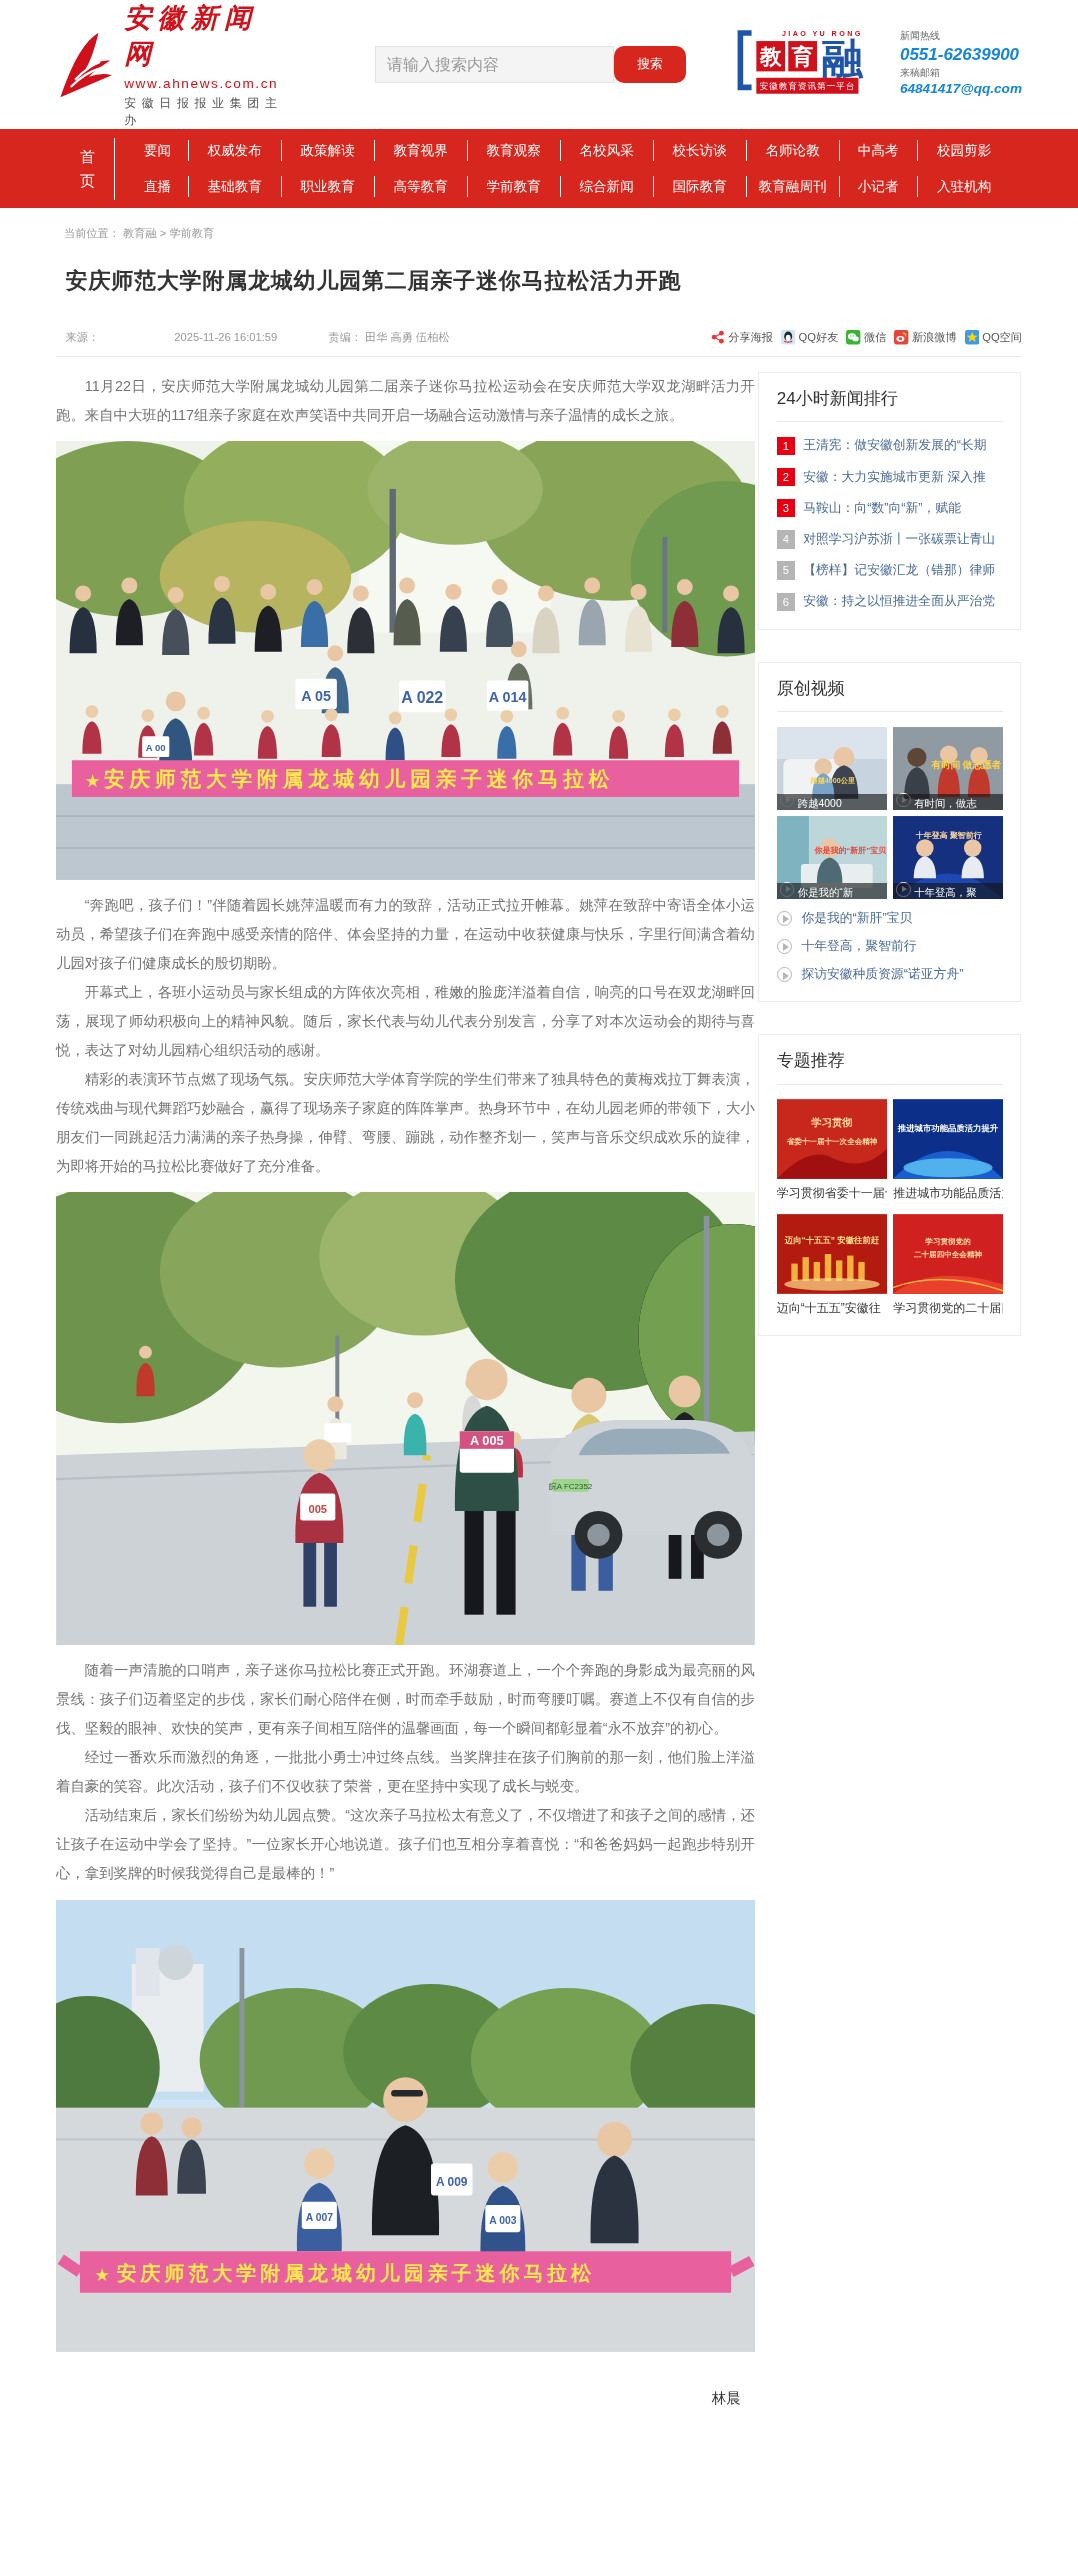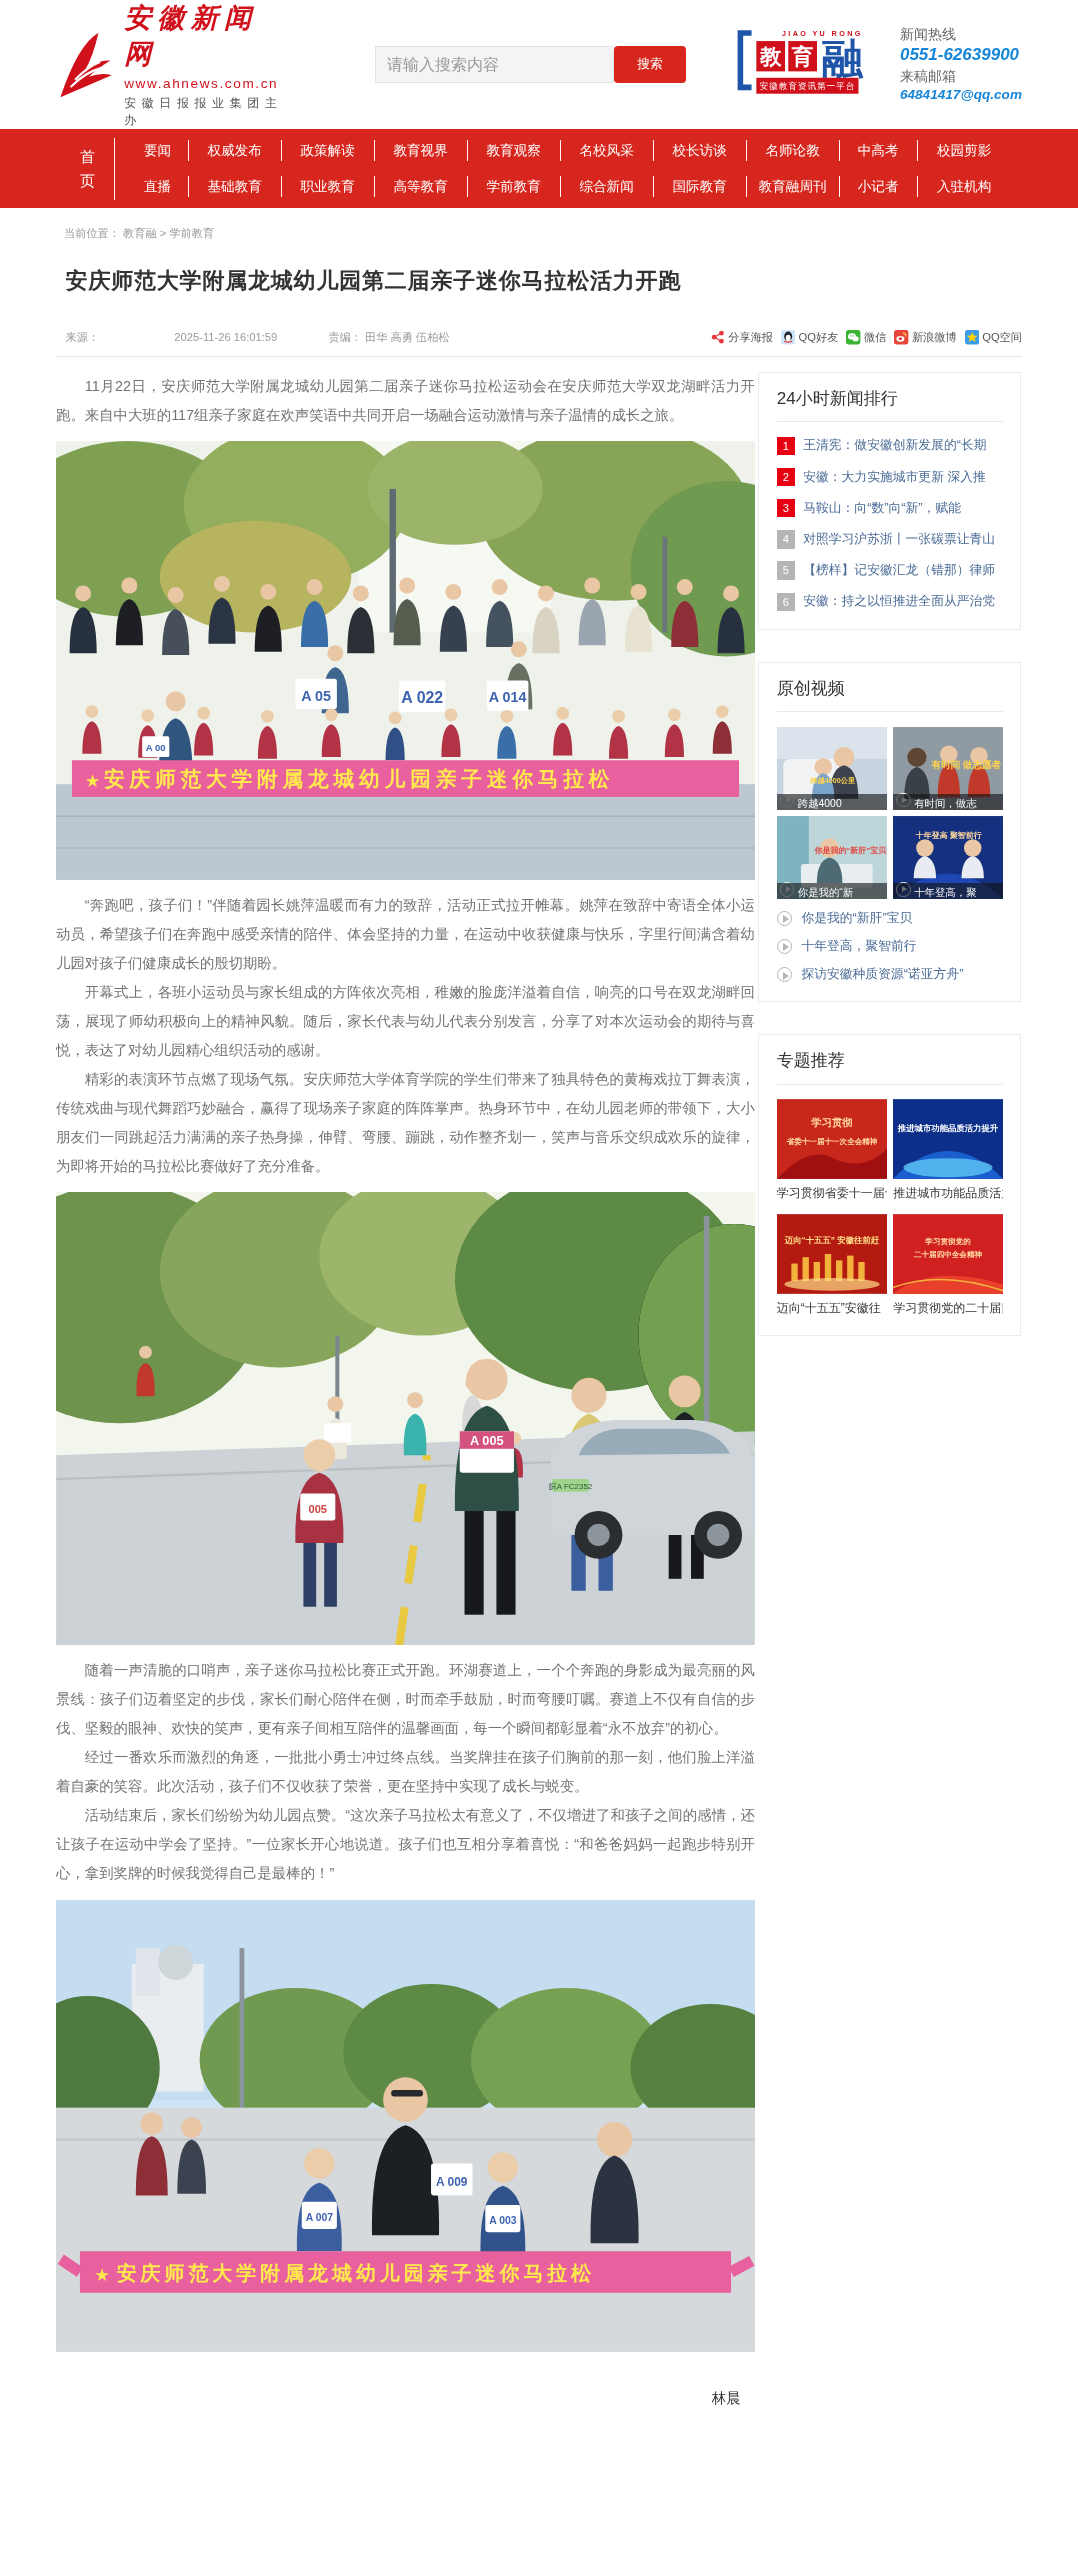--- a/index.html
+++ b/index.html
@@ -12,25 +12,25 @@
   .site-header .container { display:flex; align-items:center; height:100%; }
   .logo-block { display:flex; align-items:center; width:335px; }
   .logo-text { margin-left:8px; }
   .logo-name { color:#d0111b; font-size:27px; font-weight:bold; letter-spacing:6.4px; font-style:italic; }
   .logo-url { color:#d0111b; font-size:13.6px; letter-spacing:1.6px; margin-top:3.2px; }
   .logo-slogan { color:#555; font-size:12px; letter-spacing:5.6px; margin-top:4px; }
 
   .search-wrap { display:flex; margin-left:88px; }
   .search-input { width:239px; height:37px; background:#f4f4f4; border:0.8px solid #e3e3e3; padding:0 11.2px; font-size:16px; color:#333; outline:none; }
   .search-input::placeholder { color:#9a9a9a; }
-  .search-btn { width:72px; height:37px; background:#d7261d; color:#fff; border:none; font-size:12.8px; cursor:pointer; border-radius:4px; }
+  .search-btn { width:72px; height:37px; background:#d7261d; color:#fff; border:none; font-size:12.8px; cursor:pointer; border-radius:10px; }
 
   .brand-block { display:flex; align-items:center; margin-left:48px; }
   .brand-contact { margin-left:8px; line-height:1.35; }
-  .contact-label { color:#666; font-size:14px; }
+  .contact-label { color:#666; font-size:10px;font-family:Liberation Mono, monospace; }
   .contact-phone { color:#1686d8; font-size:17px; font-weight:bold; font-style:italic; }
   .contact-mail { color:#1686d8; font-size:13.6px; font-weight:bold; font-style:italic; }
 
   
   .topnav { background:#d7261d; height:79px; }
   .topnav .nav-inner { width:966px; margin:0 auto; display:flex; align-items:center; height:100%; padding-left:21px; }
   .nav-home { width:21px; font-size:15px; color:#fff; line-height:24px; text-align:center; word-break:break-all; cursor:pointer; }
   .nav-sep-tall { width:0.8px; height:62px; background:rgba(255,255,255,.95); margin:0 12.8px 0 16px; }
   .nav-grid { display:grid; grid-template-columns:61px 93px 93px 93px 93px 93px 93px 93px 78px 93px; row-gap:14.4px; }
   .nav-item { color:#fff; font-size:13.6px; text-align:center; line-height:21px; border-right:0.8px solid rgba(255,255,255,.95); cursor:pointer; text-decoration:none; white-space:nowrap; }

